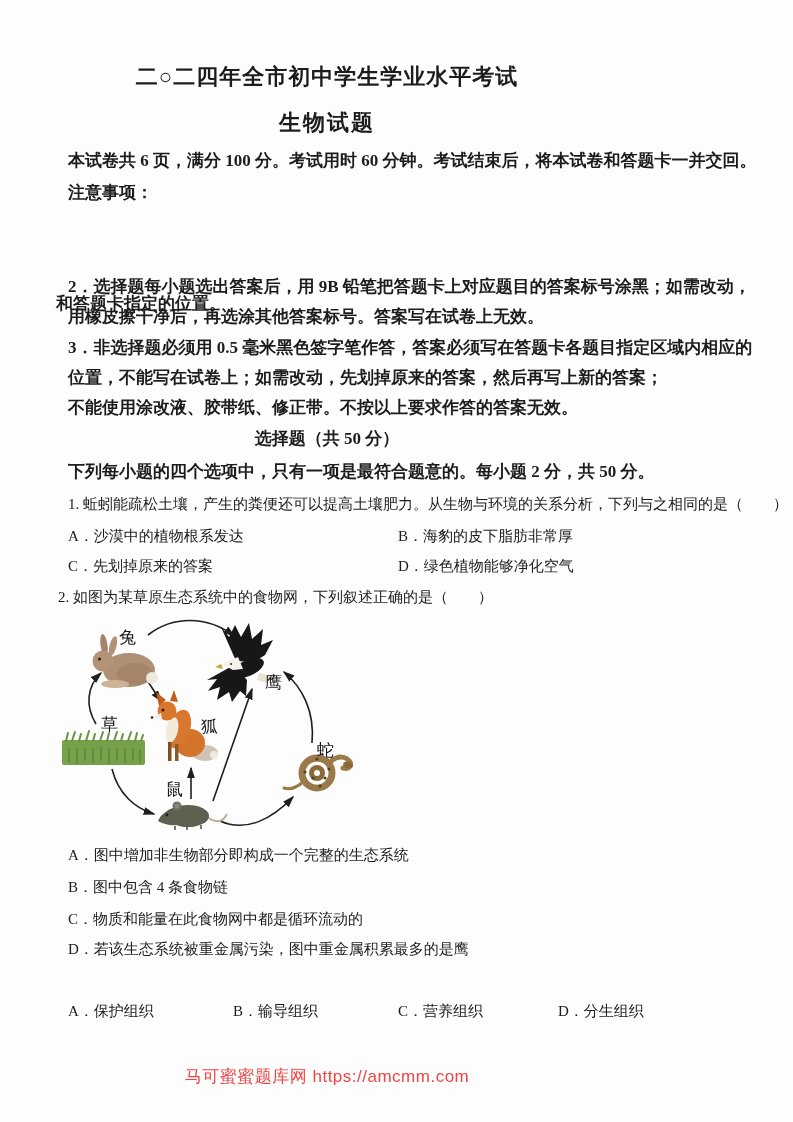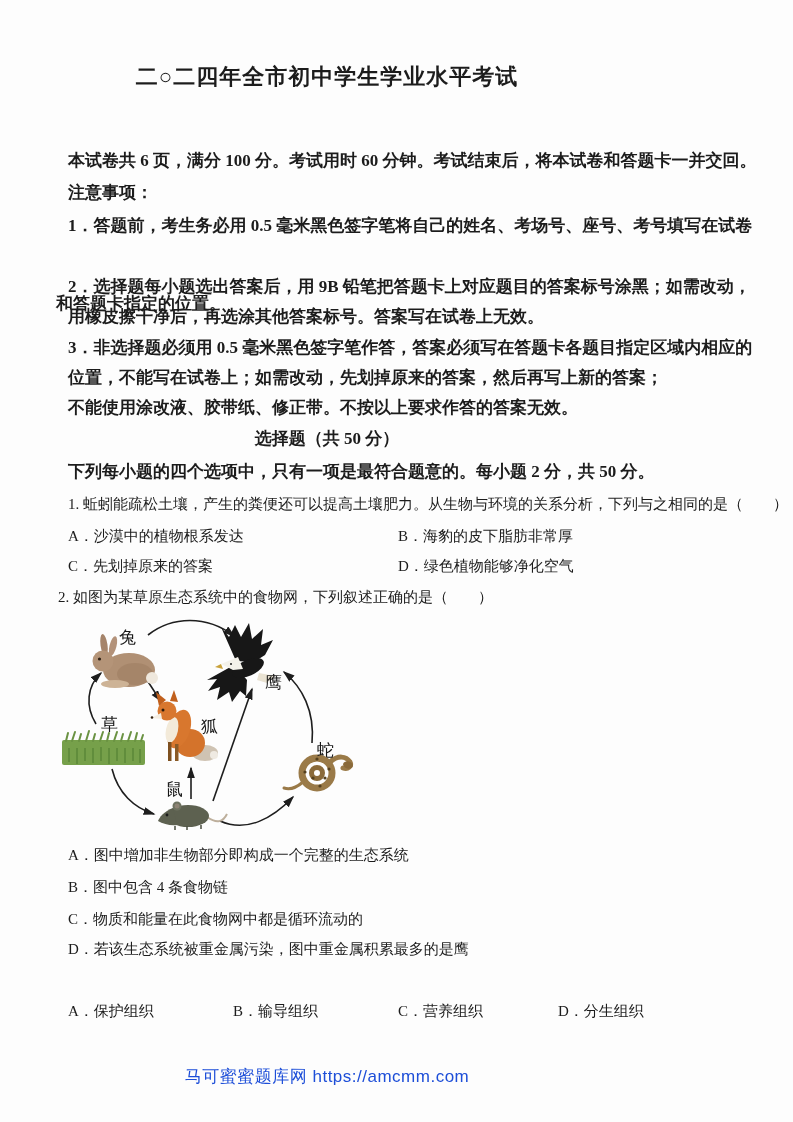--- a/index.html
+++ b/index.html
@@ -23,35 +23,35 @@
   .sec-instr{left:68px;top:462px;}
   .q1stem{left:68px;top:496px;}
   .q1a{left:68px;top:528px;} .q1b{left:398px;top:528px;}
   .q1c{left:68px;top:558px;} .q1d{left:398px;top:558px;}
   .q2stem{left:58px;top:589px;}
   .q2a{left:68px;top:847px;} .q2b{left:68px;top:879px;}
   .q2c{left:68px;top:911px;} .q2d{left:68px;top:941px;}
   .q3stem{left:68px;top:971px;}
   .q3a{left:68px;top:1003px;} .q3b{left:233px;top:1003px;}
   .q3c{left:398px;top:1003px;} .q3d{left:558px;top:1003px;}
-  .watermark{top:1067px;font-size:17px;color:#1d4ed8;font-family:"Liberation Sans","DejaVu Sans",sans-serif;letter-spacing:0.5px;}
+  .watermark{top:1067px;font-size:17px;color:#ef4444;font-family:"Liberation Sans","DejaVu Sans",sans-serif;letter-spacing:0.5px;}
   .foodweb{position:absolute;left:55px;top:612px;width:345px;height:235px;}
   .fw-label{font-size:17px;fill:#161616;font-family:"Liberation Serif","DejaVu Serif",serif;}
 </style>
 </head>
 <body>
 
 <div class="page">
 
   <div class="line center title">二○二四年全市初中学生学业水平考试</div>
+  <div class="line center subtitle">生物试题</div>
 
   <div class="line bold summary">本试卷共 6 页，满分 100 分。考试用时 60 分钟。考试结束后，将本试卷和答题卡一并交回。</div>
   <div class="line bold notice-head">注意事项：</div>
 
-  <div class="line bold nl0">1．答题前，考生务必用 0.5 毫米黑色签字笔将自己的姓名、考场号、座号、考号填写在试卷</div>
   <div class="line bold nl1">和答题卡指定的位置。</div>
   <div class="line bold nl2">2．选择题每小题选出答案后，用 9B 铅笔把答题卡上对应题目的答案标号涂黑；如需改动，</div>
   <div class="line bold nl3">用橡皮擦干净后，再选涂其他答案标号。答案写在试卷上无效。</div>
   <div class="line bold nl4">3．非选择题必须用 0.5 毫米黑色签字笔作答，答案必须写在答题卡各题目指定区域内相应的</div>
   <div class="line bold nl5">位置，不能写在试卷上；如需改动，先划掉原来的答案，然后再写上新的答案；</div>
   <div class="line bold nl6">不能使用涂改液、胶带纸、修正带。不按以上要求作答的答案无效。</div>
 
   <div class="line center sec-head">选择题（共 50 分）</div>
   <div class="line bold sec-instr">下列每小题的四个选项中，只有一项是最符合题意的。每小题 2 分，共 50 分。</div>
 

